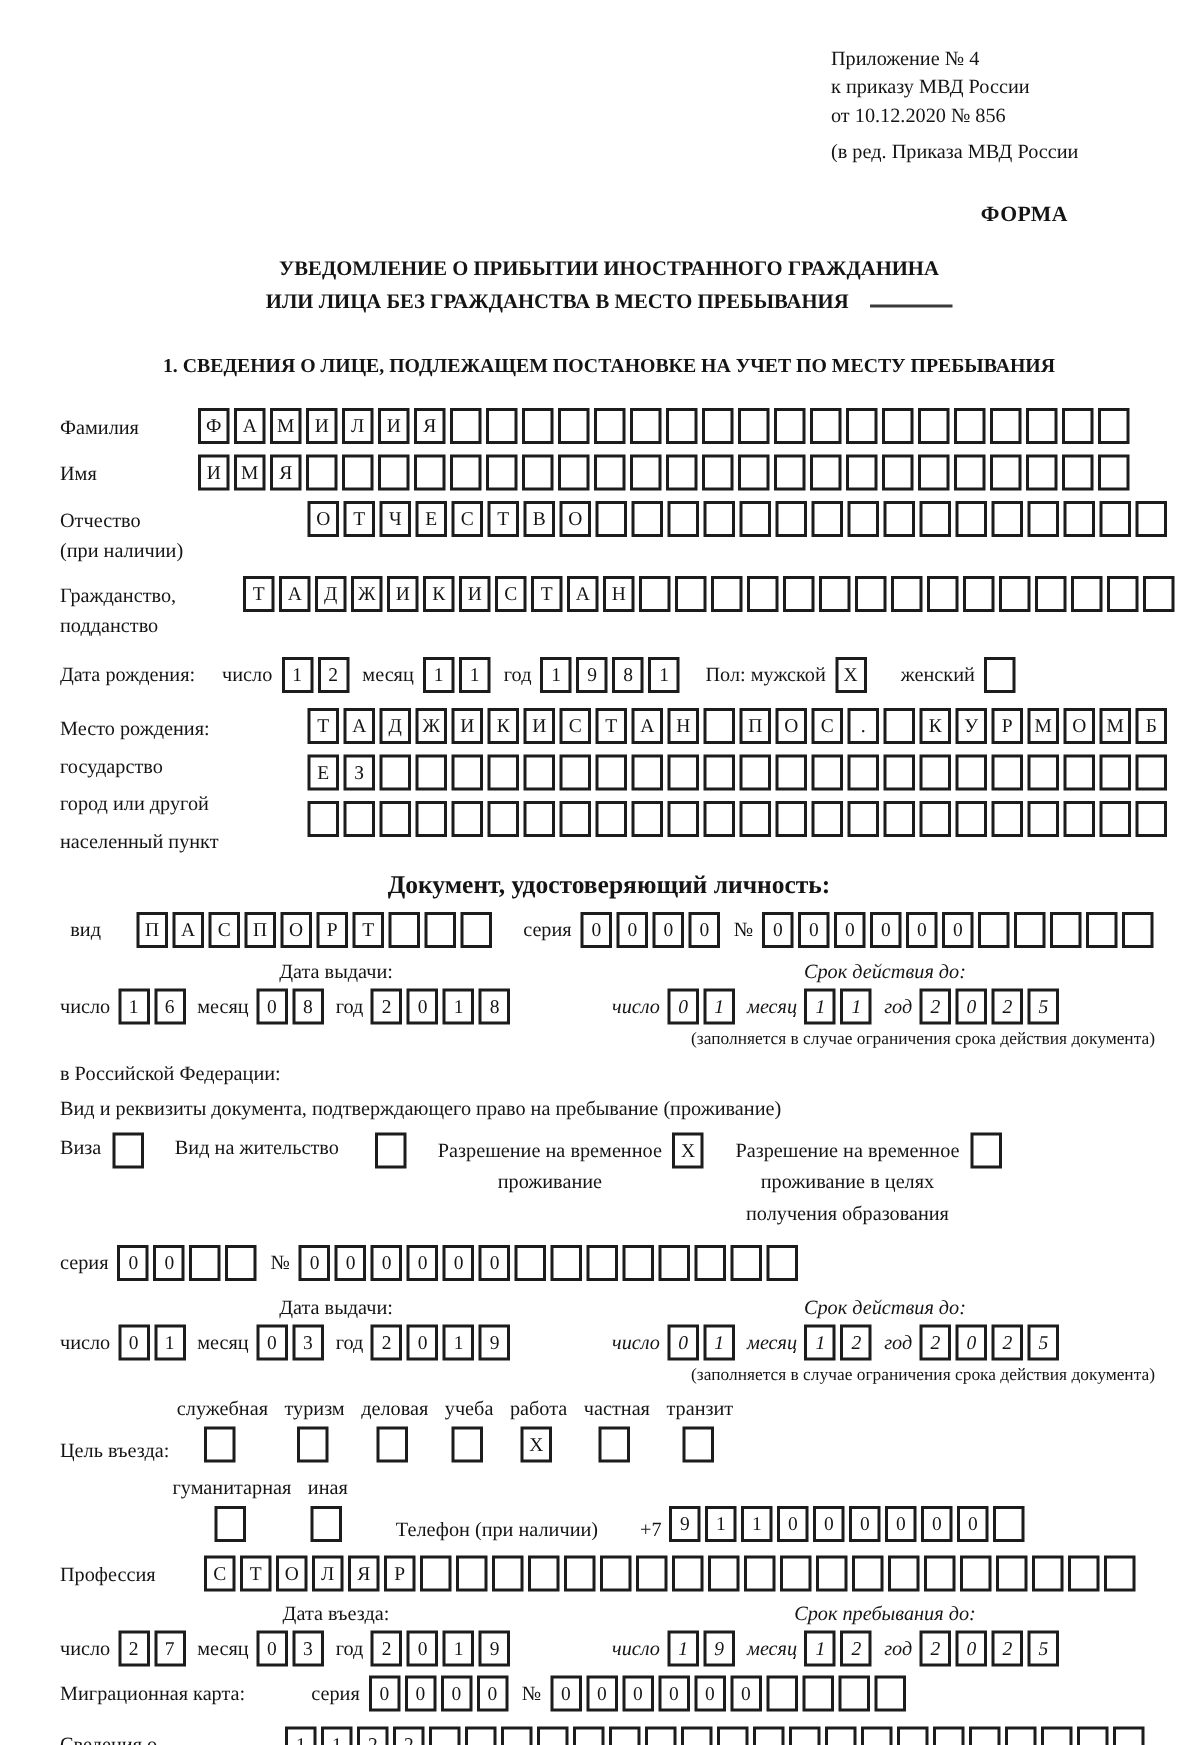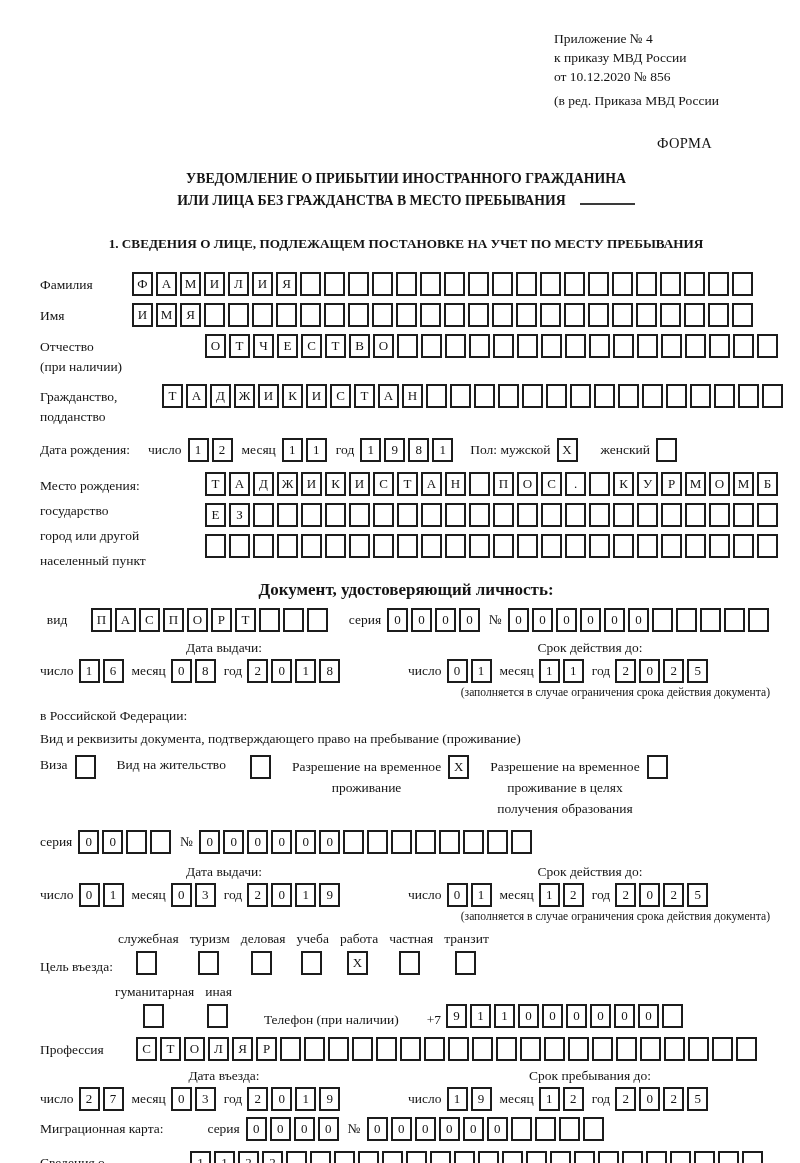--- a/index.html
+++ b/index.html
@@ -4,21 +4,21 @@
 <style>
   html,body { margin:0; padding:0; background:#ffffff; }
   body { width:800px; min-height:1163px; color:#141414;
          font-family:"Liberation Serif", serif; font-size:13.5px; }
   .page { box-sizing:border-box; width:800px; min-height:1163px; padding:30px 28px 18px 40px; }
 
   
   .hdr-block { margin-left:auto; width:218px; line-height:1.4; }
   .hdr-block div { white-space:nowrap; }
   .hdr-rev { margin-top:5px; }
-  .forma { text-align:right; padding-right:60px; font-weight:normal; font-size:14.5px; margin-top:24px; letter-spacing:.3px; }
+  .forma { text-align:right; padding-right:60px; font-weight:bold; font-size:14.5px; margin-top:24px; letter-spacing:.3px; }
 
   
   .title { text-align:center; font-weight:bold; font-size:13.8px; line-height:1.6; margin-top:16px; }
   .uline { display:inline-block; width:55px; border-bottom:2.5px solid #3a3a3a; height:.85em; margin-left:14px; }
   .sec-head { text-align:center; font-weight:bold; font-size:13.2px; margin:24px 0 20px; }
 
   
   .row { display:flex; align-items:flex-start; margin-bottom:7px; }
   .flabel { flex:0 0 auto; padding-top:3px; line-height:1.5; }
   .w92  { flex-basis:92px; }
@@ -37,21 +37,21 @@
   .split .rcol { flex:1; }
   .split .rcol .cells { display:block; margin-bottom:7px; }
 
   
   .center-bold { text-align:center; font-weight:bold; margin:4px 0 8px; font-size:17px; }
 
   
   .dates { margin:6px 0 4px; }
   .dates-cols { display:flex; }
   .dcol-l { flex:0 0 368px; }
-  .dcol-r { flex:1; }
+  .dcol-r { flex:1;font-style:italic; }
   .dtitle { text-align:center; margin-bottom:3px; }
   .dline { display:flex; align-items:center; gap:5px; }
   .dnote { text-align:right; font-size:11.6px; margin-top:3px; padding-right:2px; }
 
   
   .para { line-height:1.7; margin:6px 0 4px; }
   .opts { display:flex; align-items:flex-start; margin:2px 0 10px; }
   .opt { display:flex; align-items:flex-start; margin-right:18px; }
   .opt:last-child { margin-right:0; }
   .opt .olabel { padding-top:3px; }

